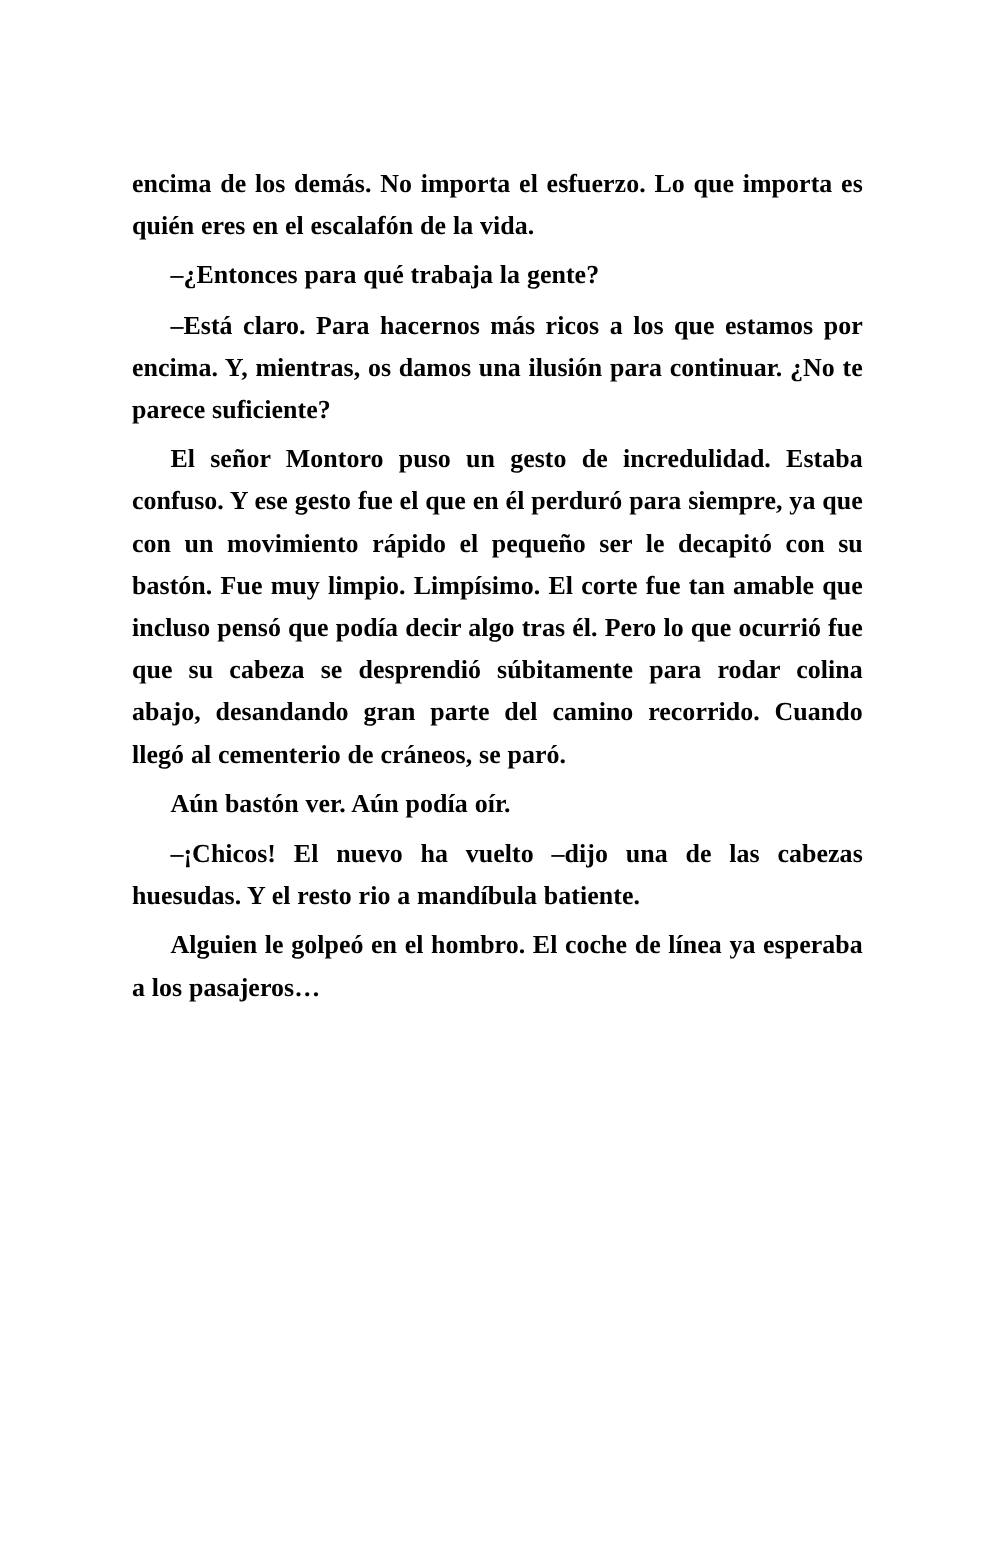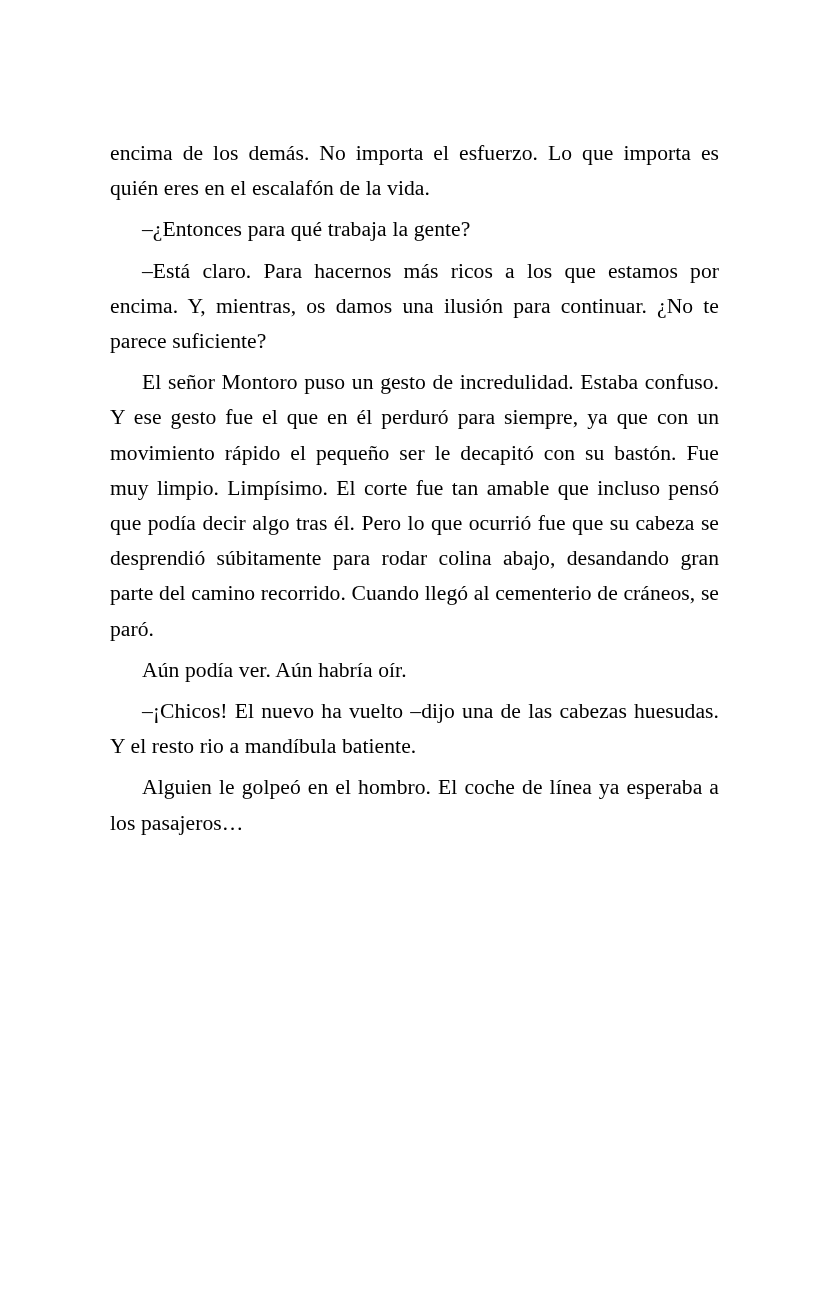--- a/index.html
+++ b/index.html
@@ -14,20 +14,21 @@
   }
 
   .page {
     position: relative;
     width: 827px;
     height: 1299px;
     margin: 0 auto;
     background: #ffffff;
     overflow: hidden;
     box-sizing: border-box;
+    font-weight: bold;
   }
 
   .text-block {
     position: absolute;
     left: 110px;
     top: 136px;
     width: 609px;
   }
 
   p.para {
@@ -64,21 +65,21 @@
   <div class="text-block">
 
     <p class="para continued">encima de los demás. No importa el esfuerzo. Lo que importa es quién eres en el escalafón de la vida.</p>
 
     <p class="para">–¿Entonces para qué trabaja la gente?</p>
 
     <p class="para">–Está claro. Para hacernos más ricos a los que estamos por encima. Y, mientras, os damos una ilusión para continuar. ¿No te parece suficiente?</p>
 
     <p class="para">El señor Montoro puso un gesto de incredulidad. Estaba confuso. Y ese gesto fue el que en él perduró para siempre, ya que con un movimiento rápido el pequeño ser le decapitó con su bastón. Fue muy limpio. Limpísimo. El corte fue tan amable que incluso pensó que podía decir algo tras él. Pero lo que ocurrió fue que su cabeza se desprendió súbitamente para rodar colina abajo, desandando gran parte del camino recorrido. Cuando llegó al cementerio de cráneos, se paró.</p>
 
-    <p class="para">Aún podía ver. Aún habría oír.</p>
+    <p class="para">Aún bastón ver. Aún podía oír.</p>
 
     <p class="para">–¡Chicos! El nuevo ha vuelto –dijo una de las cabezas huesudas. Y el resto rio a mandíbula batiente.</p>
 
     <p class="para">Alguien le golpeó en el hombro. El coche de línea ya esperaba a los pasajeros…</p>
 
 
   </div>
 </div>
 
 </body></html>

